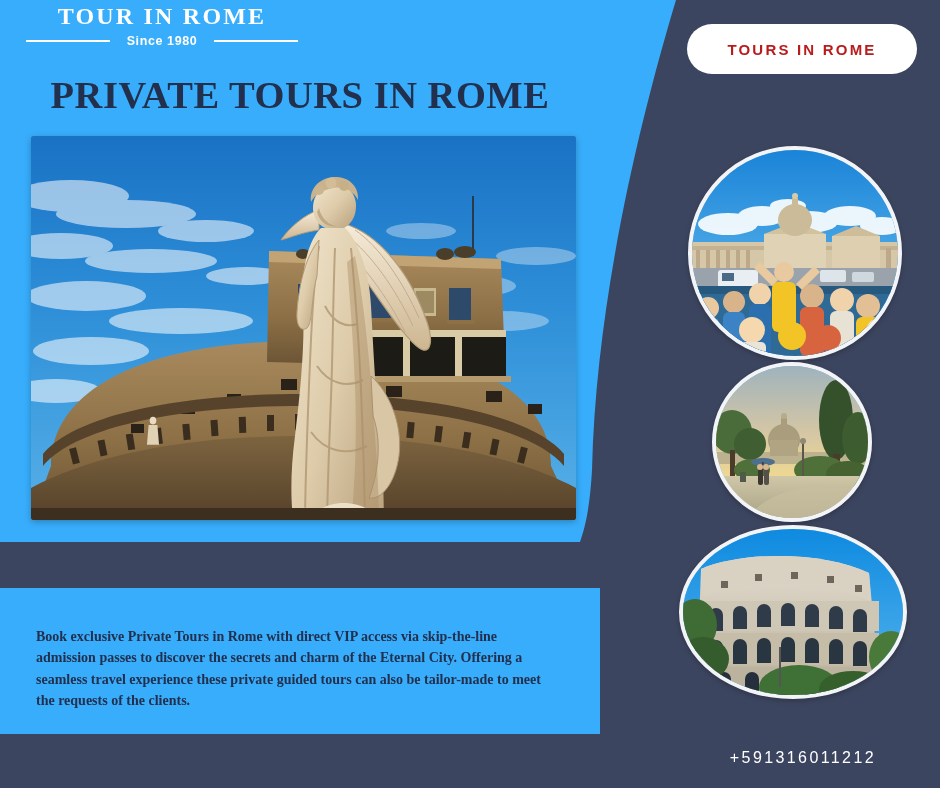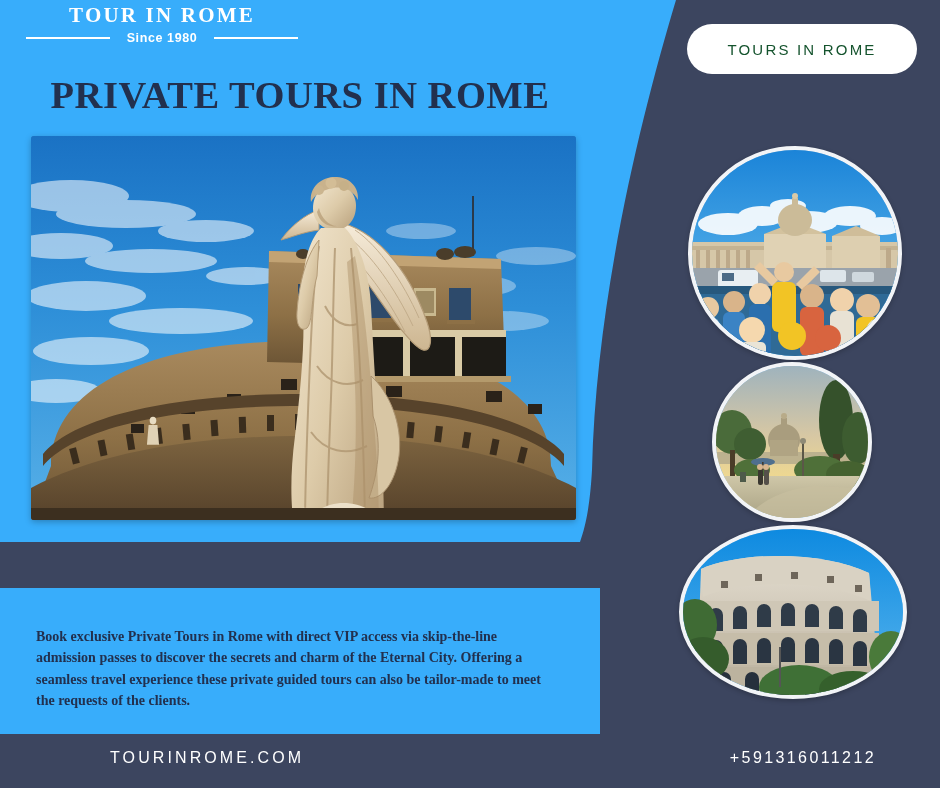--- a/index.html
+++ b/index.html
@@ -17,21 +17,21 @@
   .blue-bottom{
     position:absolute;left:0;top:588px;width:600px;height:146px;
     background:#38adfb;
     clip-path:polygon(0 0, 600 0, 566 146, 0 146);
   }
 
   
   .logo{position:absolute;left:22px;top:4px;width:280px;text-align:center;}
   .logo-title{
     font-family:"Liberation Serif",serif;
-    font-size:21px;font-weight:700;color:#ffffff;
+    font-size:24px;font-weight:700;color:#ffffff;
     letter-spacing:2.2px;line-height:1.05;white-space:nowrap;
   }
   .logo-sub{display:flex;align-items:center;gap:17px;margin-top:5px;padding:0 4px;}
   .logo-rule{flex:1;height:2px;background:#ffffff;}
   .logo-since{
     font-size:12.5px;font-weight:700;color:#ffffff;letter-spacing:0.6px;white-space:nowrap;
   }
 
   
   .headline{
@@ -51,21 +51,21 @@
   }
   .hero svg{display:block;width:100%;height:100%;}
 
   
   .pill{
     position:absolute;left:687px;top:24px;width:230px;height:50px;
     background:#ffffff;border-radius:25px;
     display:flex;align-items:center;justify-content:center;
   }
   .pill-label{
-    font-size:15px;font-weight:400;color:#14532d;letter-spacing:2.2px;white-space:nowrap;
+    font-size:15px;font-weight:700;color:#b91c1c;letter-spacing:2.2px;white-space:nowrap;
   }
 
   
   .circ{
     position:absolute;border-radius:50%;overflow:hidden;
     border:4px solid #f2f4f7;background:#8fb9d8;
     box-shadow:0 2px 5px rgba(0,0,0,.22);
   }
   .circ svg{display:block;width:100%;height:100%;}
   .circ1{left:688px;top:146px;width:206px;height:206px;}
@@ -473,16 +473,15 @@
       <ellipse cx="116" cy="158" rx="40" ry="22" fill="#3f7036"></ellipse>
       <ellipse cx="170" cy="160" rx="34" ry="18" fill="#35602c"></ellipse>
       <ellipse cx="208" cy="128" rx="22" ry="26" fill="#4a7a3a"></ellipse>
 
       <rect x="96" y="118" width="2" height="40" fill="#555"></rect>
     </svg>
   </div>
 
   <p class="body-copy">Book exclusive Private Tours in Rome with direct VIP access via skip-the-line admission passes to discover the secrets and charm of the Eternal City. Offering a seamless travel experience these private guided tours can also be tailor-made to meet the requests of the clients.</p>
 
-  <div class="footer-site">TOURINROME.COM</div>
   <div class="footer-phone">+591316011212</div>
 
 </div>
 
 </body></html>

